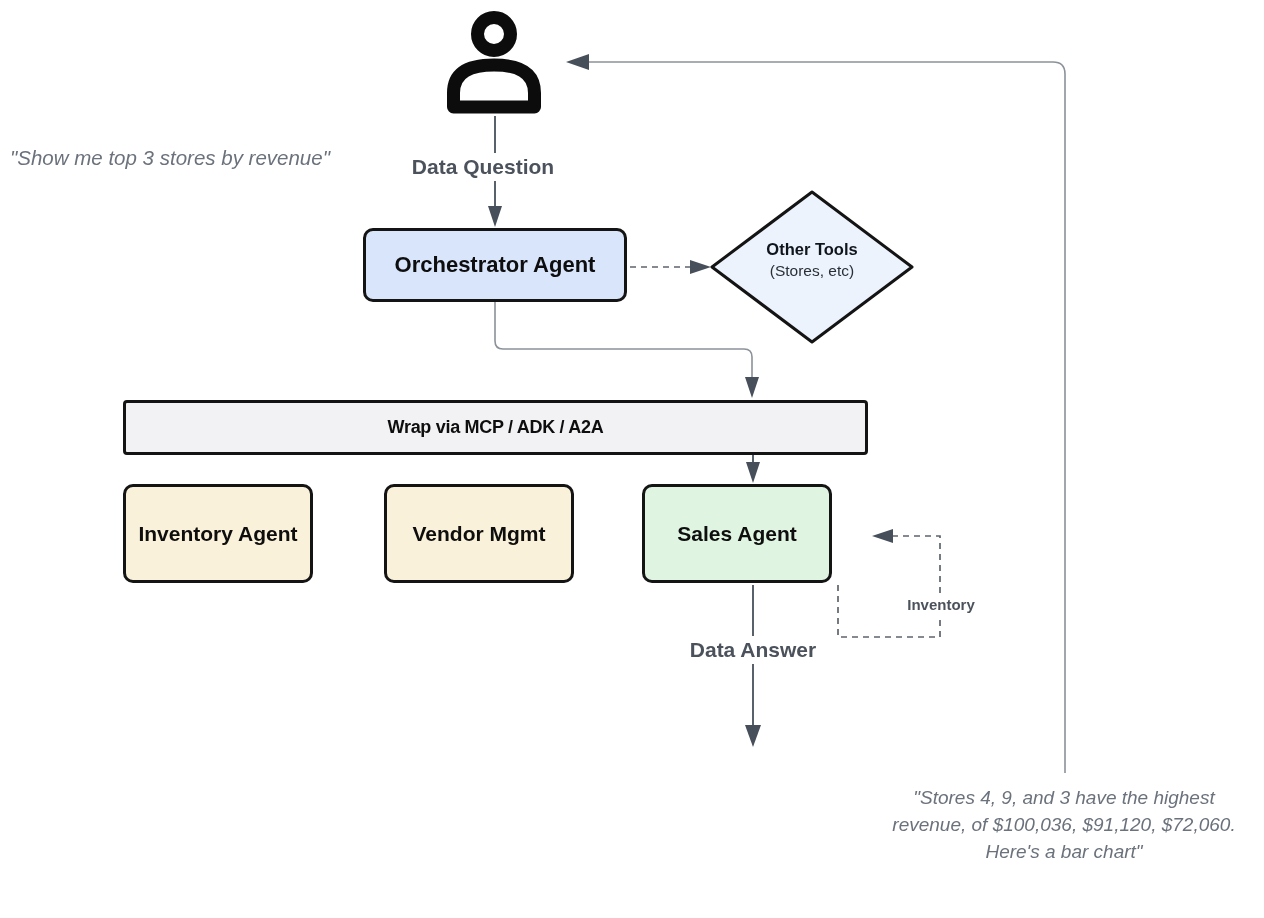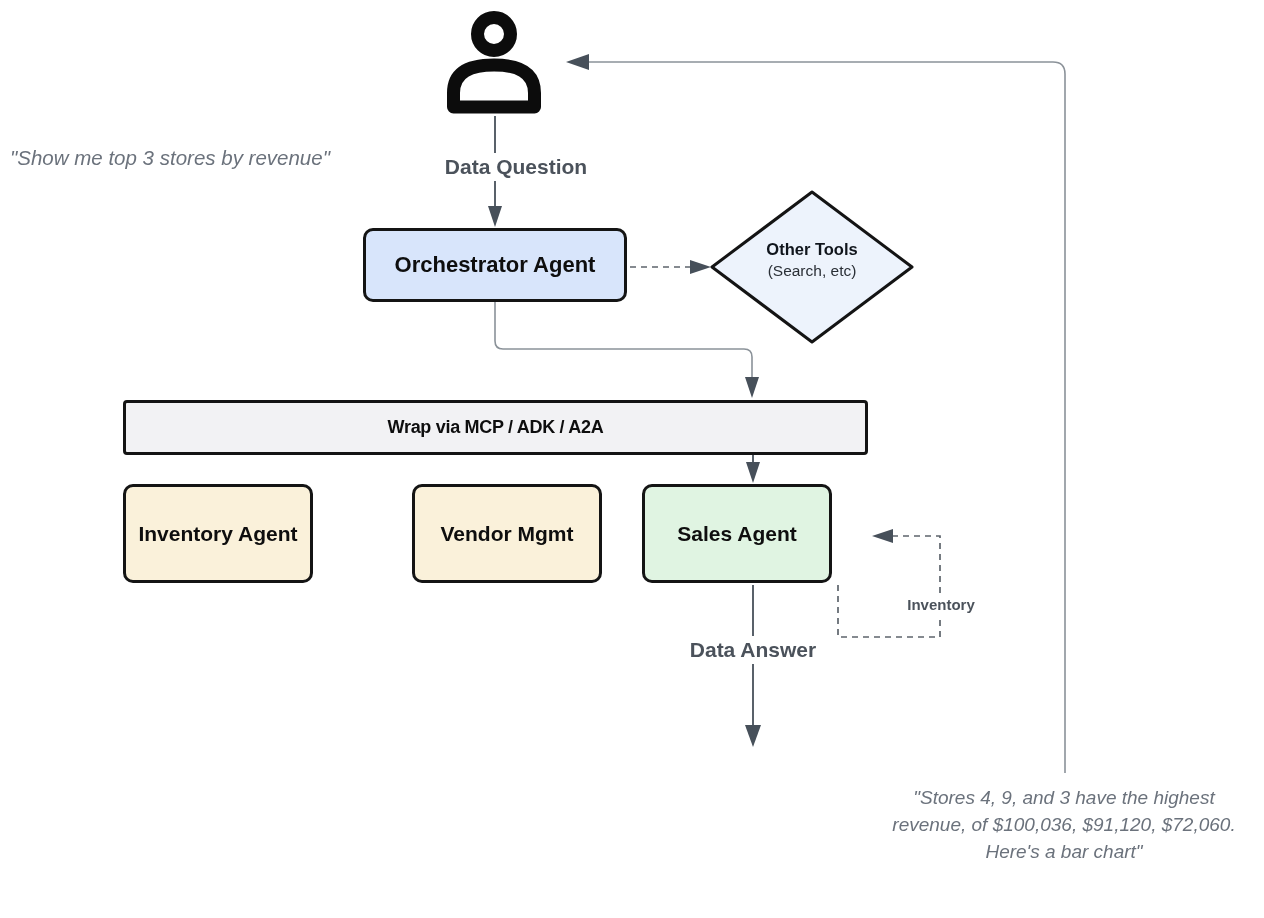--- a/index.html
+++ b/index.html
@@ -15,21 +15,21 @@
     border:3px solid var(--node_border,#141414); border-radius:10px;
     font-weight:bold; color:#0e0e0e; box-sizing:border-box; text-align:center;
   }
   .orchestrator { left:363px; top:228px; width:264px; height:74px;
     background:var(--orchestrator_fill,#d8e5fb); font-size:22px; }
   .wrap-bar { left:123px; top:400px; width:745px; height:55px;
     background:var(--bar_fill,#f2f2f4); font-size:18px; letter-spacing:-0.3px; border-radius:4px; }
   .agent-box { top:484px; width:190px; height:99px; font-size:21px;
     background:var(--agent_fill,#faf1da); }
   .agent-0 { left:123px; }
-  .agent-1 { left:384px;margin-left:28px; }
+  .agent-1 { left:384px; }
   .agent-2 { left:642px; background:var(--sales_fill,#e0f4e2); }
 
   .output-box {
     position:absolute; left:643px; top:750px; width:219px; height:153px;
     background:#ffffff; border:3px solid var(--node_border,#141414); border-radius:12px;
     box-sizing:border-box;
   }
   .output-box ul { margin:0; padding:12px 0 0 36px; list-style:disc; }
   .output-box li { font-size:23px; line-height:33px; color:#0e0e0e; }
 
@@ -37,21 +37,21 @@
   .tools-text { position:absolute; left:737px; top:240px; width:150px; text-align:center; color:#10151c; }
   .tools-title { display:block; font-weight:bold; font-size:16.5px; }
   .tools-sub { display:block; font-size:15.5px; margin-top:3px; color:#2a2f36; }
 
   
   .flow-label {
     position:absolute; transform:translateX(-50%);
     background:#ffffff; color:var(--label_text,#4b525b);
     font-weight:bold; padding:2px 8px; white-space:nowrap; text-align:center;
   }
-  .lbl-question { left:516px; top:153px; font-size:21px; }
+  .lbl-question { left:483px; top:153px; font-size:21px; }
   .lbl-answer   { left:753px; top:636px; font-size:21px; }
   .lbl-reasoning{ left:941px; top:594px; font-size:15px; }
 
   
   .quote { position:absolute; font-style:italic; color:var(--quote_text,#6b727c); }
   .quote-user { left:10px; top:146px; font-size:20.5px; white-space:nowrap; }
   .quote-answer { left:878px; top:784px; width:372px; font-size:19px; line-height:27px;
     text-align:center; white-space:pre-line; }
 
   .person { position:absolute; left:446px; top:8px; }
@@ -105,21 +105,21 @@
 Here's a bar chart"</div>
 
   <div class="flow-label lbl-question">Data Question</div>
   <div class="flow-label lbl-answer">Data Answer</div>
   <div class="flow-label lbl-reasoning">Inventory</div>
 
   <div class="node orchestrator">Orchestrator Agent</div>
 
   <div class="tools-text">
     <span class="tools-title">Other Tools</span>
-    <span class="tools-sub">(Search, etc)</span>
+    <span class="tools-sub">(Stores, etc)</span>
   </div>
 
   <div class="node wrap-bar">Wrap via MCP / ADK / A2A</div>
 
   <div class="node agent-box agent-0">Inventory Agent</div>
   <div class="node agent-box agent-1">Vendor Mgmt</div>
   <div class="node agent-box agent-2">Sales Agent</div>
 
 
 </div>

